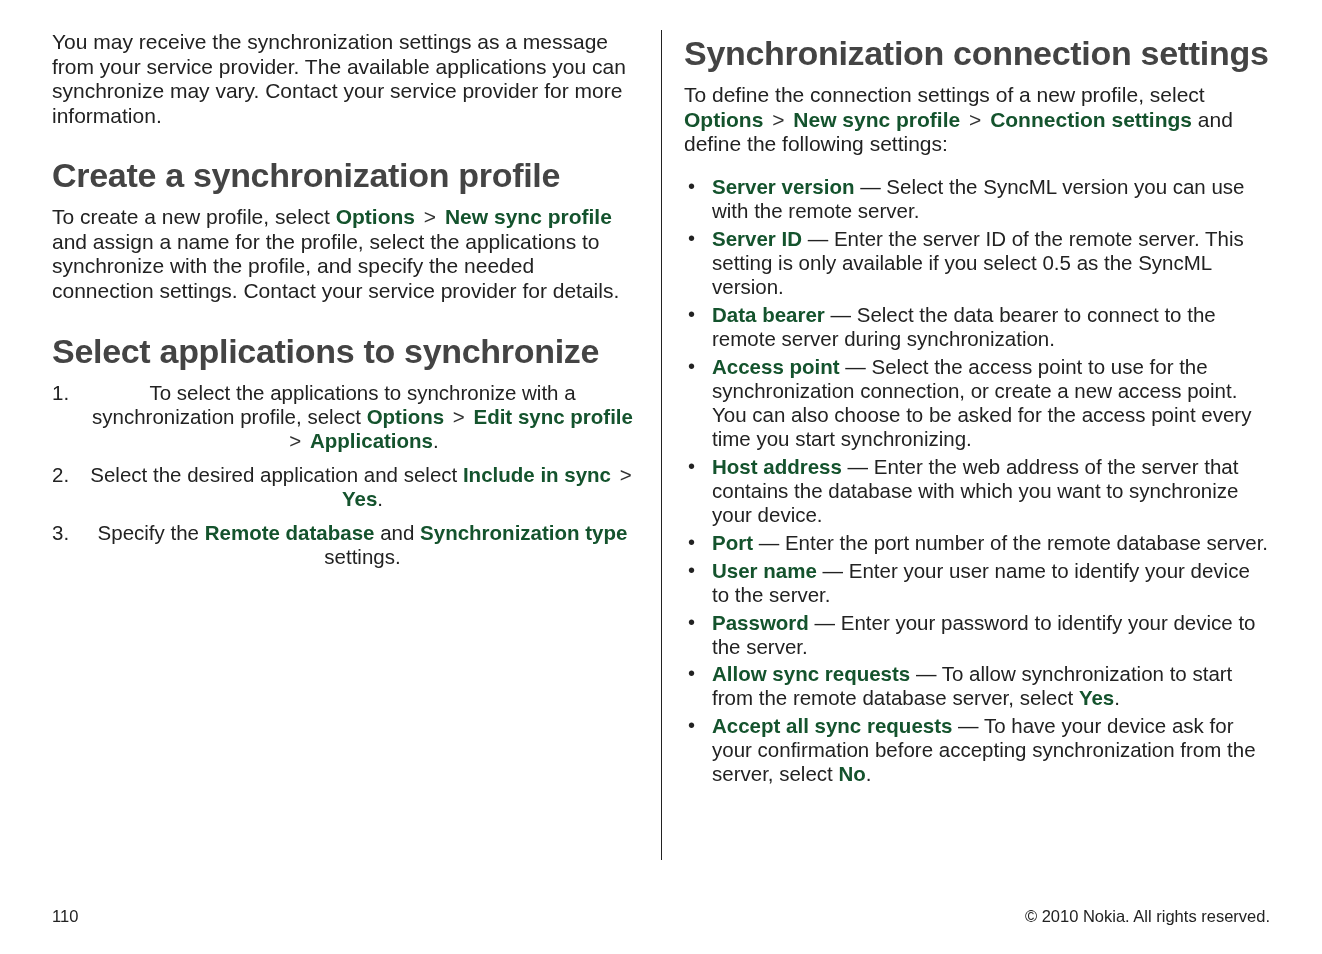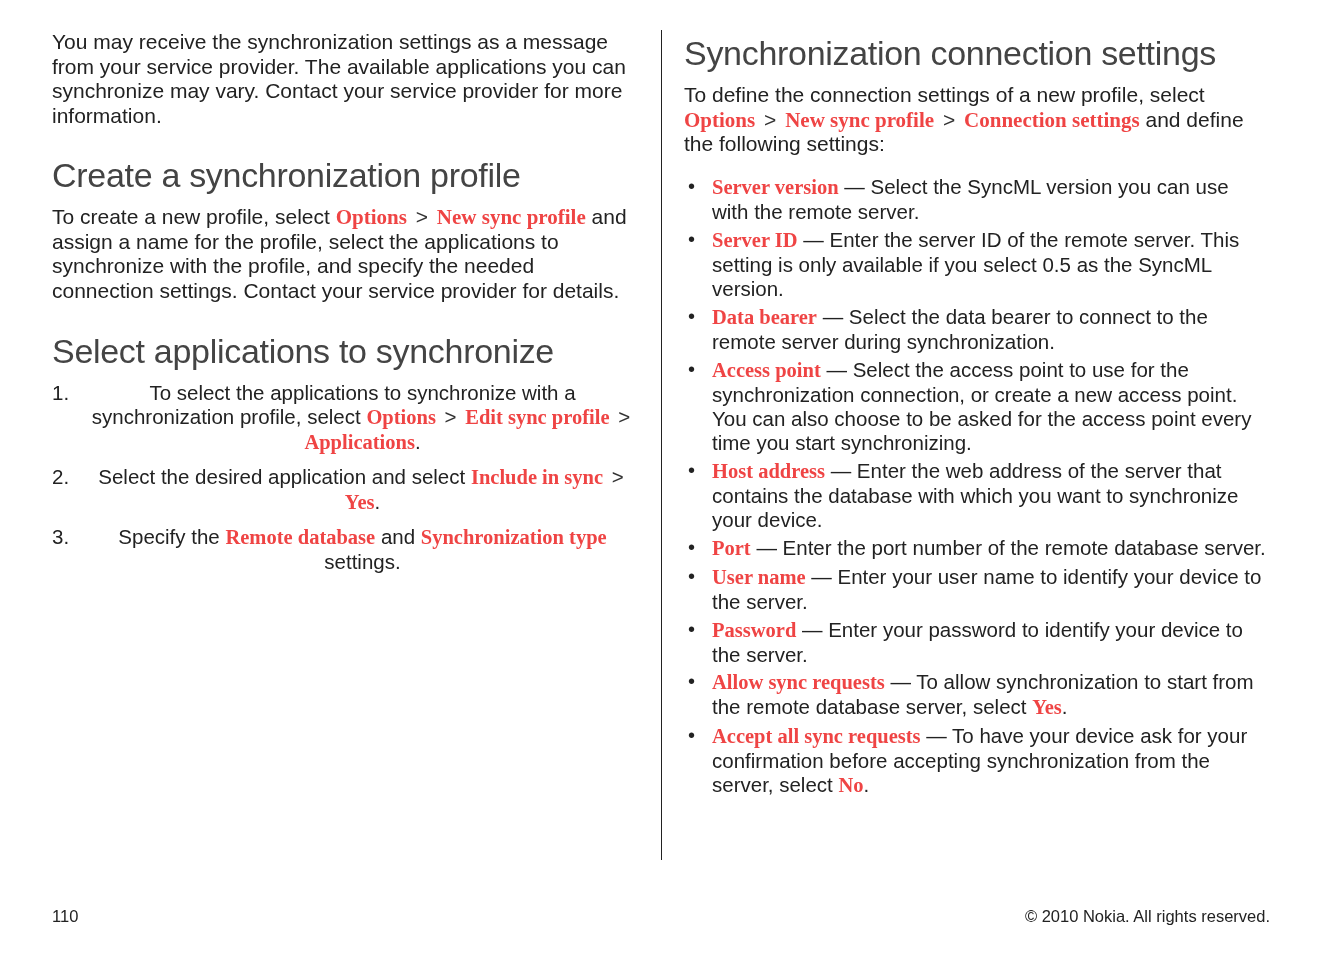--- a/index.html
+++ b/index.html
@@ -20,37 +20,36 @@
     flex: 1 1 50%;
     padding-right: 22px;
   }
   .col-right {
     padding-left: 22px;
     padding-right: 0;
     border-left: 1.5px solid #222;
   }
   h1 {
     font-size: 34px;
-    font-weight: normal;
+    font-weight: bold;
     color: #444;
     line-height: 1.15;
     margin: 28px 0 10px 0;
     letter-spacing: -0.3px;
   }
   h1.tight-top { margin-top: 4px; }
   p {
     font-size: 21px;
     line-height: 1.17;
     color: #222;
     margin-bottom: 20px;
   }
   .hl {
-    color: #ef4444;
+    color: #14532d;
     font-weight: bold;
-    font-family: Liberation Serif, serif;
   }
   .caret {
     color: #333;
     font-weight: normal;
     padding: 0 3px;
   }
   ol.numbered {
     list-style: none;
     counter-reset: step;
     margin-top: 4px;

